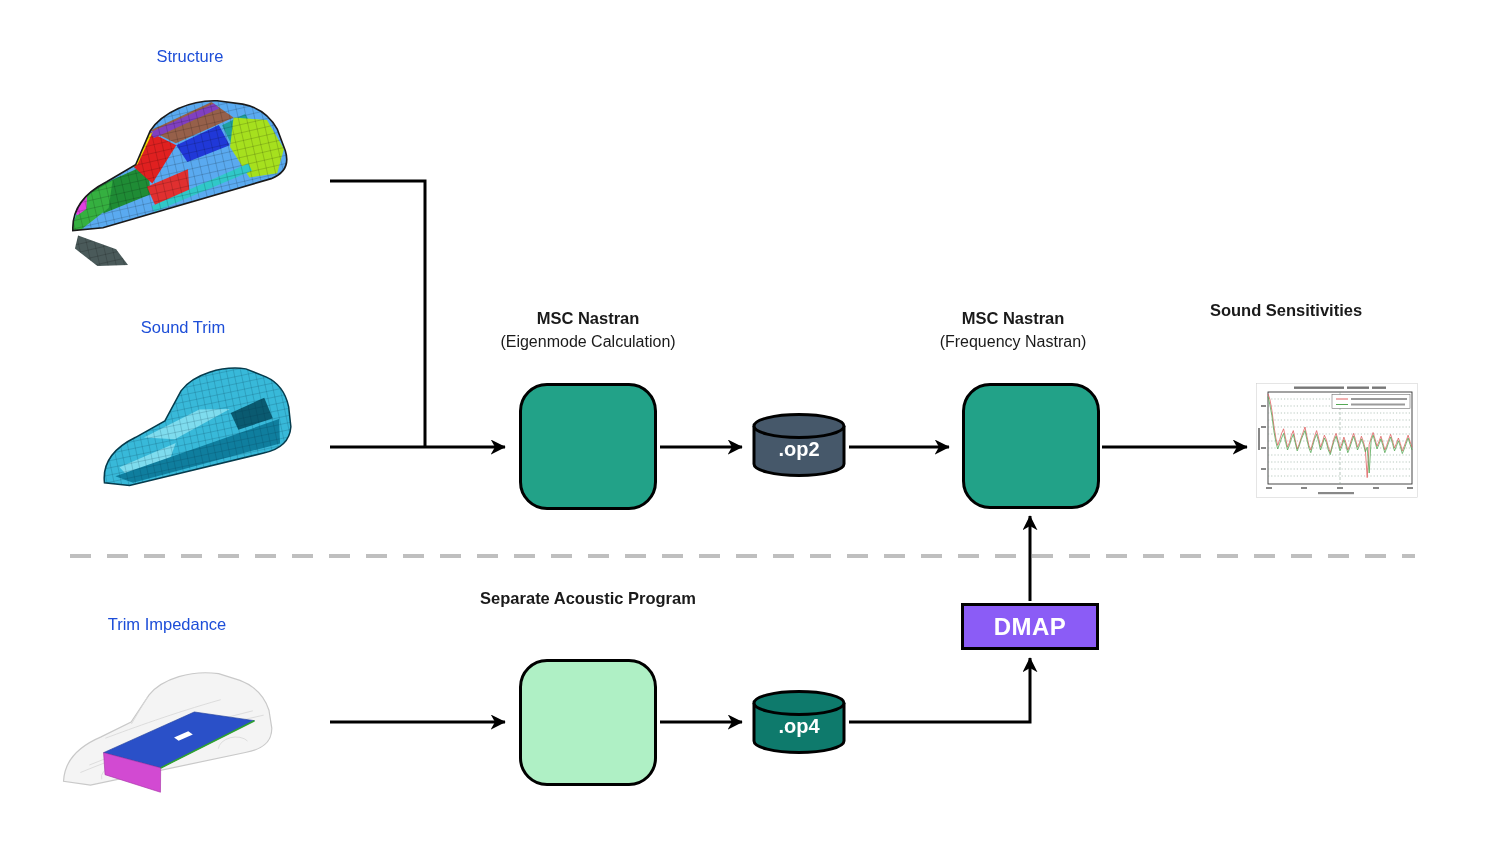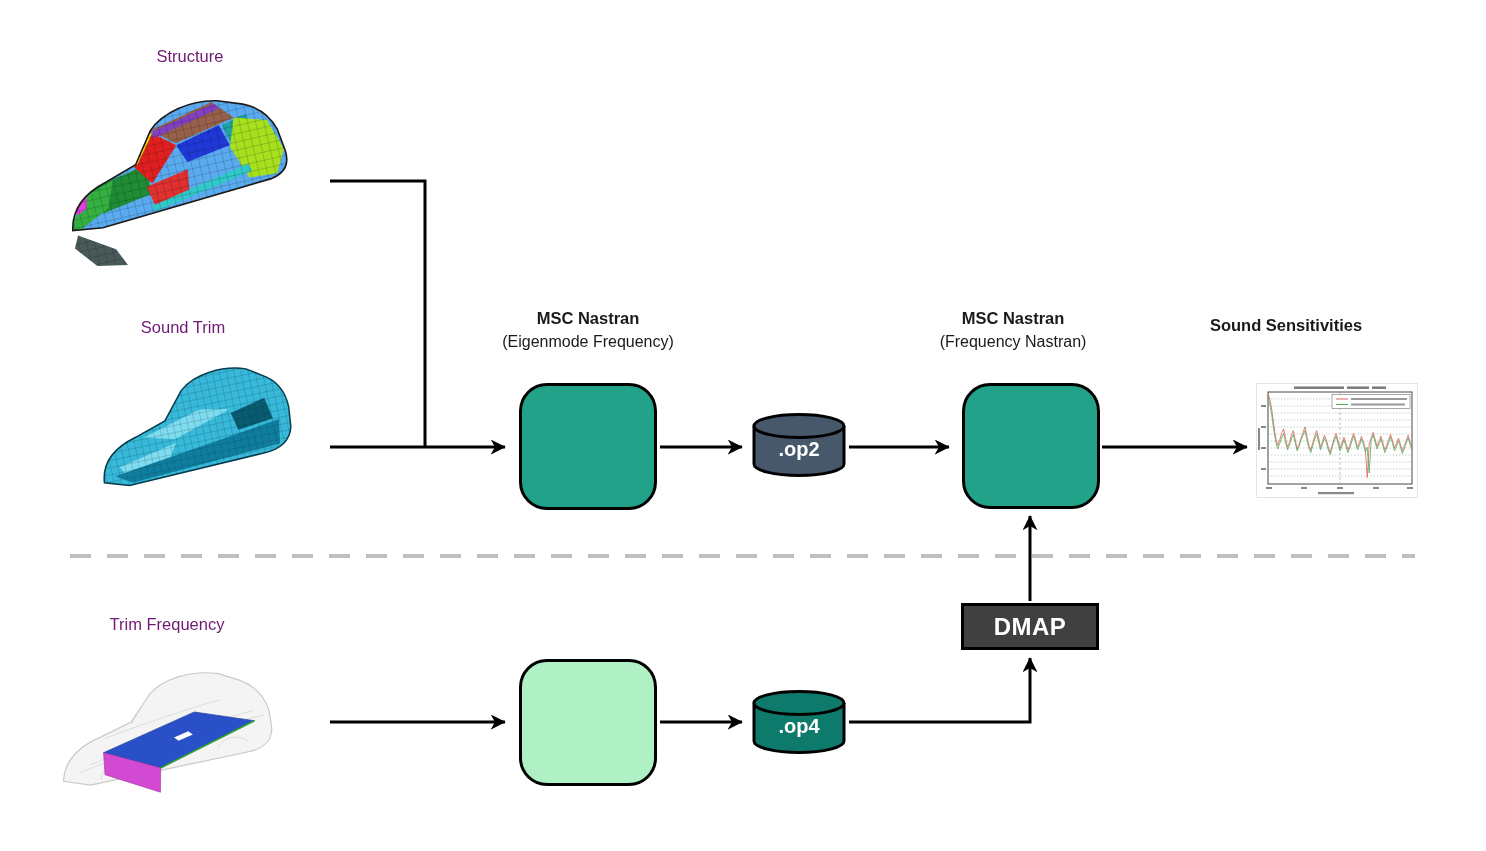--- a/index.html
+++ b/index.html
@@ -4,21 +4,21 @@
 <style>
   html,body{margin:0;padding:0;}
   body{
     width:1486px;height:851px;position:relative;overflow:hidden;
     background:#ffffff;
     font-family:"Liberation Sans","DejaVu Sans",sans-serif;
     color:#1a1a1a;
   }
   .abs{position:absolute;}
   .ctr{transform:translateX(-50%);white-space:nowrap;text-align:center;}
-  .lbl{font-size:16.5px;color:#701a75;}
+  .lbl{font-size:16.5px;color:#1d4ed8;}
   .title-block{line-height:23px;font-size:16px;}
   .title-block .t{font-weight:700;font-size:16.5px;display:block;text-align:center;}
   .title-block .s{display:block;}
   .proc-box{
     border:3px solid #000;border-radius:28px;box-sizing:border-box;
   }
   .dmap-box{
     border:3.5px solid #000;box-sizing:border-box;
     display:flex;align-items:center;justify-content:center;
     color:#fff;font-weight:700;font-size:24px;letter-spacing:.5px;
@@ -42,21 +42,21 @@
   <path d="M1102,447 H1247" fill="none" stroke="#000" stroke-width="3" marker-end="url(#ah)"></path>
   <path d="M330,722 H505" fill="none" stroke="#000" stroke-width="3" marker-end="url(#ah)"></path>
   <path d="M660,722 H742" fill="none" stroke="#000" stroke-width="3" marker-end="url(#ah)"></path>
   <path d="M849,722 H1030 V658" fill="none" stroke="#000" stroke-width="3" marker-end="url(#ah)"></path>
   <path d="M1030,601 V516" fill="none" stroke="#000" stroke-width="3" marker-end="url(#ah)"></path>
   <line x1="70" y1="556" x2="1415" y2="556" stroke="#BFBFBF" stroke-width="4" stroke-dasharray="21 16"></line>
 </svg>
 
 <div class="abs ctr lbl" style="left:190px;top:47px">Structure</div>
 <div class="abs ctr lbl" style="left:183px;top:318px">Sound Trim</div>
-<div class="abs ctr lbl" style="left:167px;top:615px">Trim Frequency</div>
+<div class="abs ctr lbl" style="left:167px;top:615px">Trim Impedance</div>
 
 <svg class="abs" style="left:50px;top:85px" width="245" height="190" viewBox="0 0 245 190">
   <defs>
     <pattern id="fmGrid" width="8" height="8" patternUnits="userSpaceOnUse">
       <path d="M8 0H0V8" fill="none" stroke="rgba(0,0,0,0.45)" stroke-width="0.7"></path>
     </pattern>
     <clipPath id="clipS">
       <path d="M14,122 C18,100 34,88 58,82 L90,72 L112,42 C128,27 158,21 184,28 L208,37 C224,44 232,55 236,69 L239,92 C240,106 233,114 219,116 L44,126 Z"></path>
     </clipPath>
   </defs>
@@ -118,37 +118,38 @@
     </g>
     <polygon points="56,90 152,64 210,82 110,114" fill="#2A50C8" stroke="#1A3A9A" stroke-width="0.6"></polygon>
     <polygon points="128,86 143,82 147,86 132,90" fill="#FFFFFF"></polygon>
     <polygon points="56,90 110,114 106,138 54,112" fill="#D24AD2" stroke="#A832A8" stroke-width="0.6"></polygon>
     <path d="M110,114 L210,82" stroke="#2FA32F" stroke-width="1.6" fill="none"></path>
   </g>
 </svg>
 
 <div class="abs ctr title-block" style="left:588px;top:307px">
   <span class="t">MSC Nastran</span>
-  <span class="s">(Eigenmode Frequency)</span>
+  <span class="s">(Eigenmode Calculation)</span>
 </div>
 <div class="abs ctr title-block" style="left:1013px;top:307px">
   <span class="t">MSC Nastran</span>
   <span class="s">(Frequency Nastran)</span>
 </div>
 <div class="abs ctr title-block" style="left:588px;top:587px">
-</div>
-<div class="abs ctr title-block" style="left:1286px;top:314px">
+  <span class="t">Separate Acoustic Program</span>
+</div>
+<div class="abs ctr title-block" style="left:1286px;top:299px">
   <span class="t">Sound Sensitivities</span>
 </div>
 
 <div class="abs proc-box" style="left: 519px; top: 383px; width: 138px; height: 127px; background: rgb(34, 162, 136);"></div>
 <div class="abs proc-box" style="left: 962px; top: 383px; width: 138px; height: 126px; background: rgb(34, 162, 136);"></div>
 <div class="abs proc-box" style="left: 519px; top: 659px; width: 138px; height: 127px; background: rgb(175, 240, 197);"></div>
 
-<div class="abs dmap-box" style="left: 961px; top: 603px; width: 138px; height: 47px; background: #404040;">
+<div class="abs dmap-box" style="left: 961px; top: 603px; width: 138px; height: 47px; background: #8b5cf6;">
   <span>DMAP</span>
 </div>
 
 <svg class="abs" style="left:750px;top:412px" width="98" height="70" viewBox="0 0 98 70">
   <path d="M4 14 L4 52 A45 11.5 0 0 0 94 52 L94 14" stroke="#000" stroke-width="3" stroke-linejoin="round" fill="#46586A"></path>
   <ellipse cx="49" cy="14" rx="45" ry="11.5" stroke="#000" stroke-width="3" fill="#46586A"></ellipse>
   <text x="49" y="44" text-anchor="middle" class="cyl-label">.op2</text>
 </svg>
 <svg class="abs" style="left:750px;top:689px" width="98" height="70" viewBox="0 0 98 70">
   <path d="M4 14 L4 52 A45 11.5 0 0 0 94 52 L94 14" stroke="#000" stroke-width="3" stroke-linejoin="round" fill="#0E7A6C"></path>

